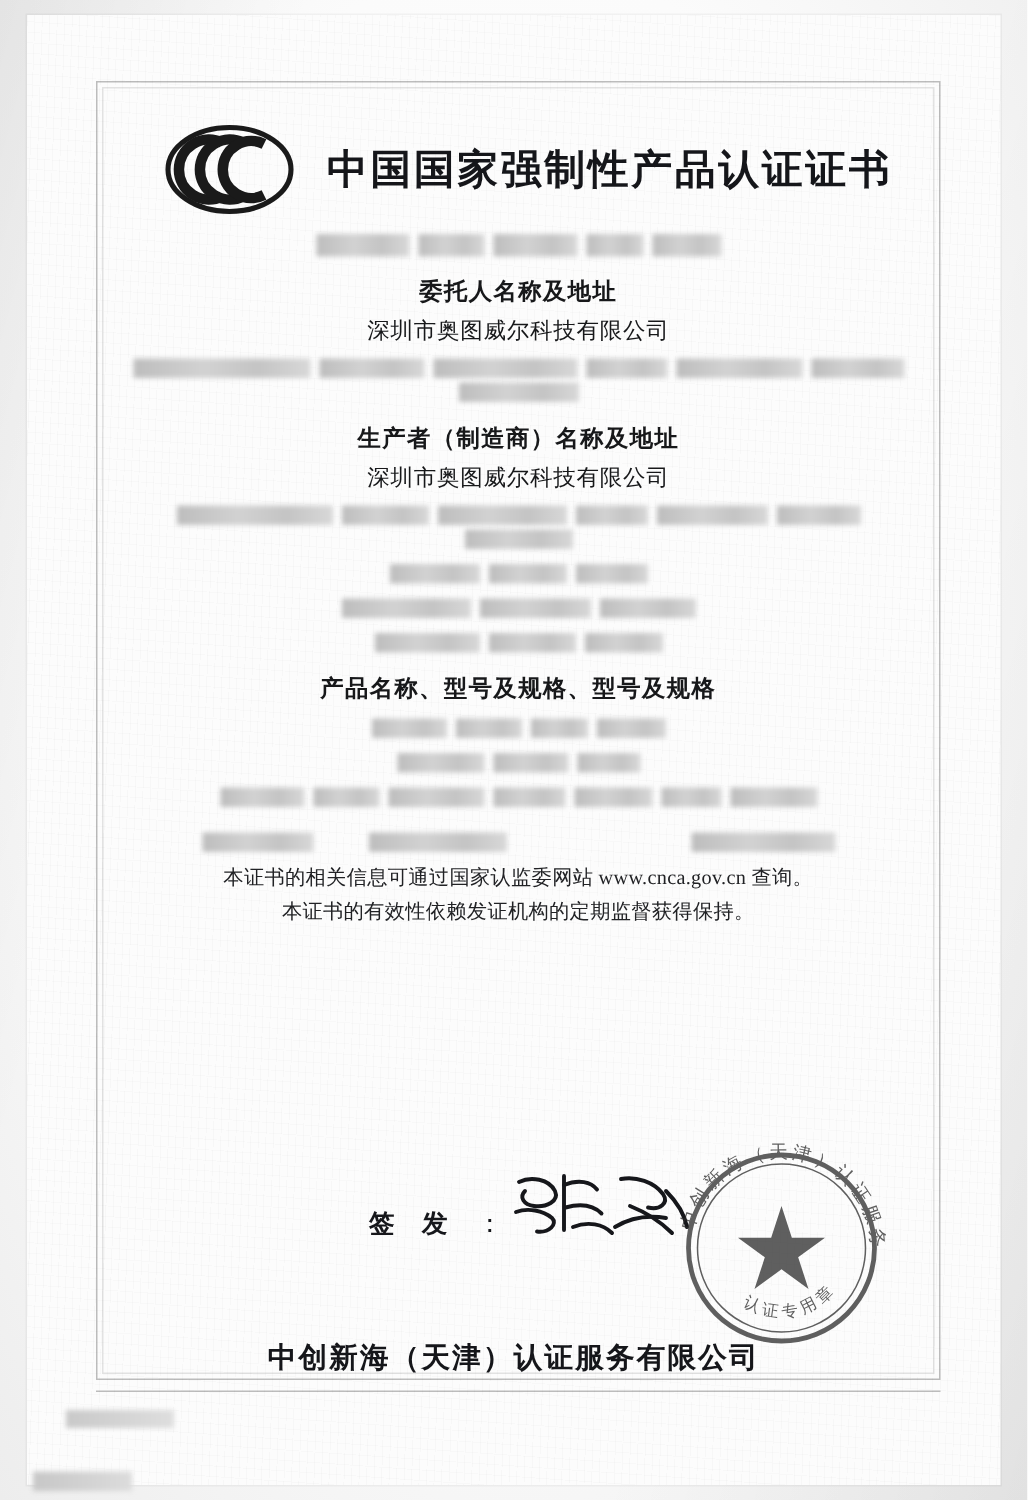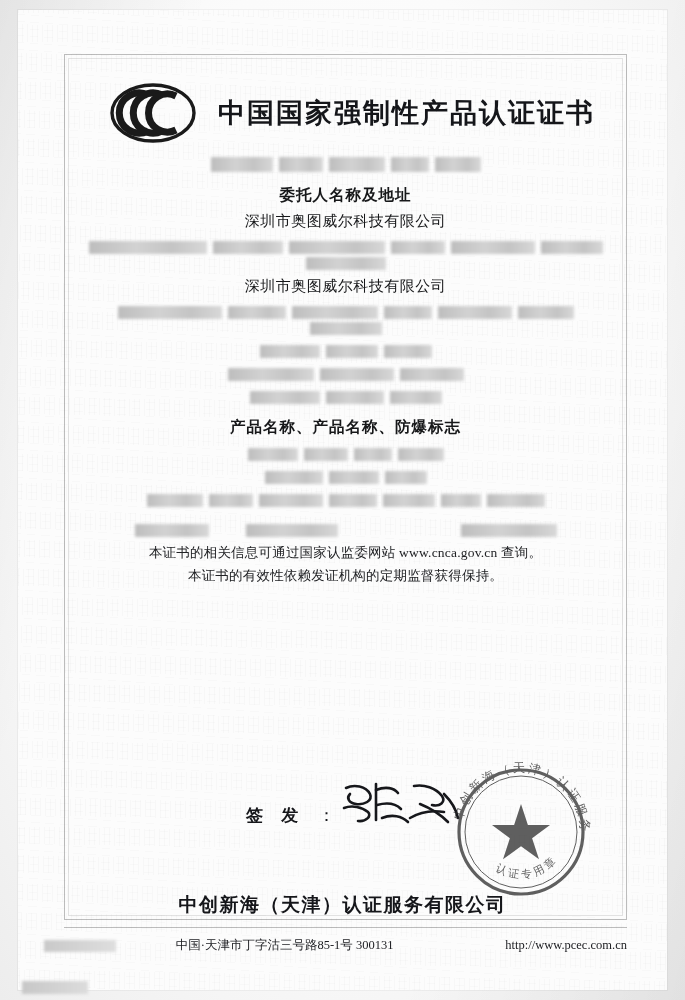--- a/index.html
+++ b/index.html
@@ -267,36 +267,37 @@
     <div class="row redact-line">
       <span class="redact h15" style="width:62px"></span><span class="redact h15" style="width:44px"></span><span class="redact h15" style="width:56px"></span><span class="redact h15" style="width:38px"></span><span class="redact h15" style="width:46px"></span>
     </div>
 
     <div class="label">委托人名称及地址</div>
     <div class="value">深圳市奥图威尔科技有限公司</div>
     <div class="row redact-line">
       <span class="redact" style="width:118px"></span><span class="redact" style="width:70px"></span><span class="redact" style="width:96px"></span><span class="redact" style="width:54px"></span><span class="redact" style="width:84px"></span><span class="redact" style="width:62px"></span><span class="redact" style="width:80px"></span>
     </div>
 
+    <div class="label">生产者（制造商）名称及地址</div>
     <div class="value">深圳市奥图威尔科技有限公司</div>
     <div class="row redact-line">
       <span class="redact" style="width:104px"></span><span class="redact" style="width:58px"></span><span class="redact" style="width:86px"></span><span class="redact" style="width:48px"></span><span class="redact" style="width:74px"></span><span class="redact" style="width:56px"></span><span class="redact" style="width:72px"></span>
     </div>
 
     <div class="row redact-line">
       <span class="redact" style="width:60px"></span><span class="redact" style="width:52px"></span><span class="redact" style="width:48px"></span>
     </div>
     <div class="row redact-line">
       <span class="redact" style="width:86px"></span><span class="redact" style="width:74px"></span><span class="redact" style="width:64px"></span>
     </div>
     <div class="row redact-line">
       <span class="redact" style="width:70px"></span><span class="redact" style="width:58px"></span><span class="redact" style="width:52px"></span>
     </div>
 
-    <div class="label">产品名称、产品名称、防爆标志</div>
+    <div class="label">产品名称、型号及规格、型号及规格</div>
     <div class="row redact-line">
       <span class="redact" style="width:50px"></span><span class="redact" style="width:44px"></span><span class="redact" style="width:38px"></span><span class="redact" style="width:46px"></span>
     </div>
     <div class="row redact-line">
       <span class="redact" style="width:58px"></span><span class="redact" style="width:50px"></span><span class="redact" style="width:42px"></span>
     </div>
 
     <div class="row redact-line">
       <span class="redact" style="width:56px"></span><span class="redact" style="width:44px"></span><span class="redact" style="width:64px"></span><span class="redact" style="width:48px"></span><span class="redact" style="width:52px"></span><span class="redact" style="width:40px"></span><span class="redact" style="width:58px"></span>
     </div>
@@ -349,20 +350,16 @@
           <text font-family="Liberation Serif, serif" font-size="11" fill="#2b2b2b" letter-spacing="3">
             <textPath href="#stamparcb" startOffset="31%">认证专用章</textPath>
           </text>
         </g>
       </svg>
     </div>
   </div>
 
   <div class="company">中创新海（天津）认证服务有限公司</div>
   <div class="footer-rule"></div>
-  <div class="footer">
-    <span class="addr">中国·天津市丁字沽三号路85-1号  300131</span>
-    <span class="url">http://www.pcec.com.cn</span>
-  </div>
   <div class="corner-redact2"></div>
 </div>
 
 <div class="corner-redact"></div>
 
 </body></html>

